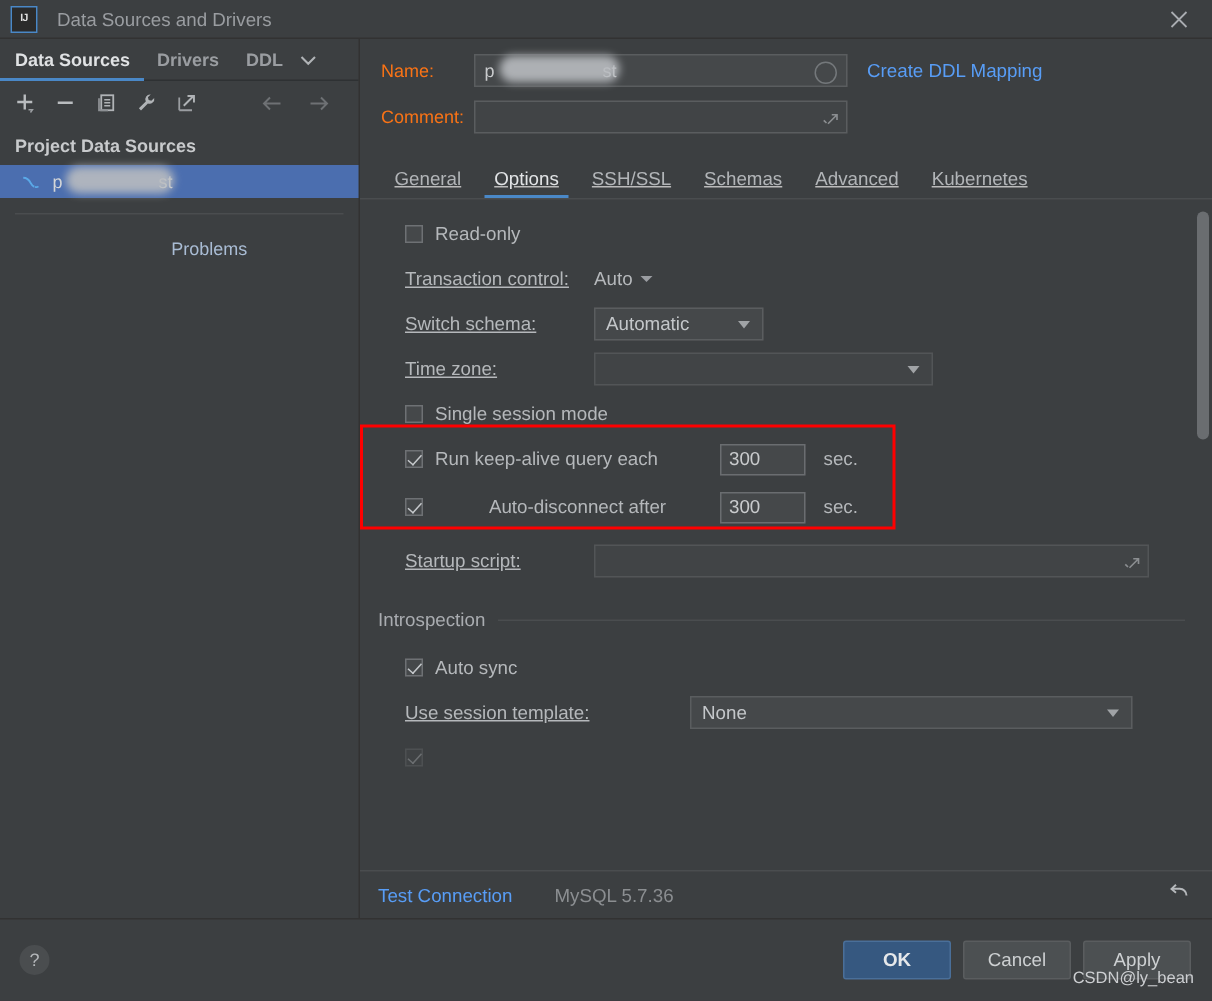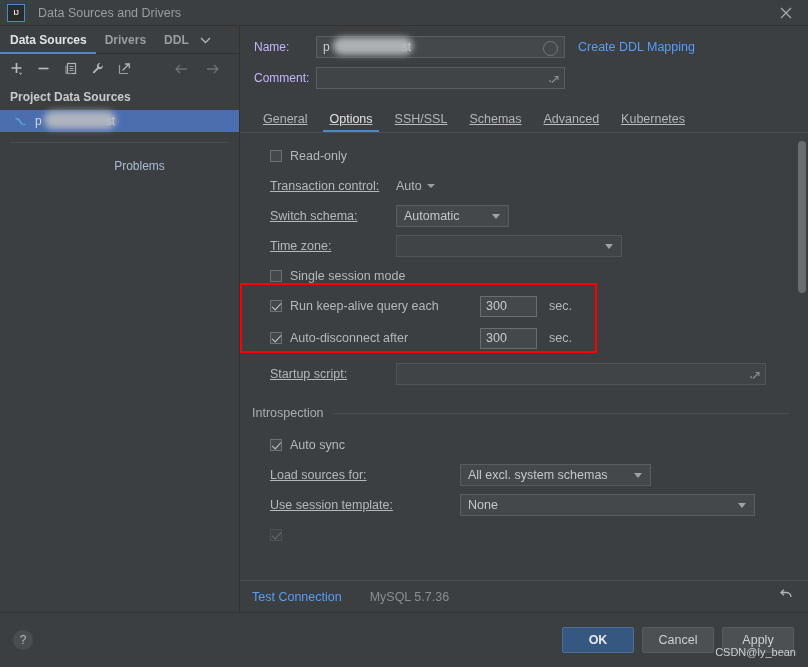--- a/index.html
+++ b/index.html
@@ -151,21 +151,21 @@
     background: #3c3f41;
     display: flex; flex-direction: column;
   }
   .rp-head { padding: 10px 14px 0 14px; }
   .field-row {
     display: flex; align-items: center;
     margin-bottom: 9px;
   }
   .field-label {
     width: 62px; flex: 0 0 62px;
-    color: #c4b5fd; font-size: 12px;
+    color: #f97316; font-size: 12px;
   }
   .txt-input {
     height: 22px;
     background: #45484a;
     border: 1px solid #5a5d5f;
     display: flex; align-items: center;
     padding: 0 6px;
     color: #c9cbcd; font-size: 12px;
     position: relative;
     box-sizing: border-box;
@@ -585,21 +585,21 @@
 
           <div class="opt-row" style="margin-bottom:8px;">
             <span class="chk checked"></span>
             <span class="opt-label opt-label-w2">Run keep-alive query each</span>
             <span class="num-input">
               <span>300</span>
             </span>
             <span class="unit">sec.</span>
           </div>
 
-          <div class="opt-row" style="margin-bottom:12px;">
+          <div class="opt-row" style="margin-bottom:12px;text-align:center;">
             <span class="chk checked"></span>
             <span class="opt-label opt-label-w2">Auto-disconnect after</span>
             <span class="num-input">
               <span>300</span>
             </span>
             <span class="unit">sec.</span>
           </div>
 
           <div class="opt-row" style="margin-bottom:20px;">
             <span class="opt-label opt-label-w">Startup script:</span>
@@ -616,27 +616,20 @@
           <div class="group-head">
             <span class="gtitle">Introspection</span>
             <span class="gline"></span>
           </div>
 
           <div class="opt-row">
             <span class="chk checked"></span>
             <span class="opt-label">Auto sync</span>
           </div>
 
-          <div class="opt-row">
-            <span class="opt-label opt-label-w" style="flex:0 0 190px; width:190px;">Load sources for:</span>
-            <span class="combo" style="width:191px;">
-              <span>All excl. system schemas</span>
-              <span class="caret"></span>
-            </span>
-          </div>
 
           <div class="opt-row">
             <span class="opt-label opt-label-w" style="flex:0 0 190px; width:190px;">Use session template:</span>
             <span class="combo" style="width:295px;">
               <span>None</span>
               <span class="caret"></span>
             </span>
           </div>
 
           <div class="opt-row" style="opacity:.35;">

